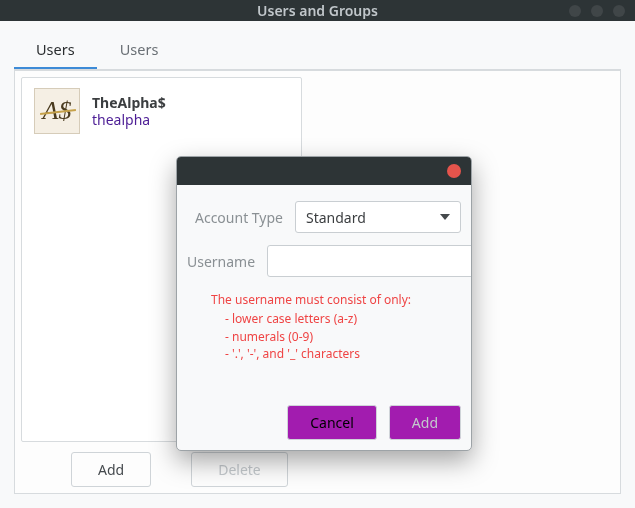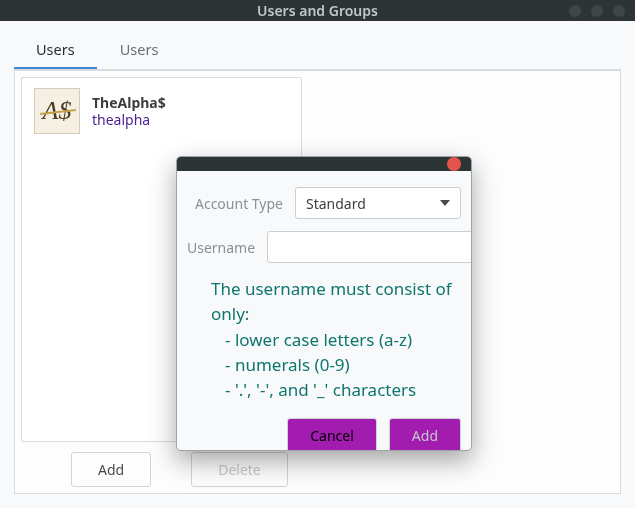--- a/index.html
+++ b/index.html
@@ -171,22 +171,22 @@
     cursor:pointer;
     user-select:none;
   }
   .chev{
     width:0;height:0;
     border-left:5px solid transparent;
     border-right:5px solid transparent;
     border-top:6px solid #45494c;
   }
   .hint{
-    font-size:17px;
-    color:#0f766e;
+    font-size:12px;
+    color:#ef4444;
     padding:2px 0 0 24px;
     line-height:1.45;
   }
   .hint ul{margin:2px 0 0 14px;padding:0;list-style:none;}
   .hint li::before{content:"- ";}
 
   .dialog-actions{
     display:flex; gap:12px; justify-content:flex-end;
     padding:8px 10px 10px 10px;
   }

